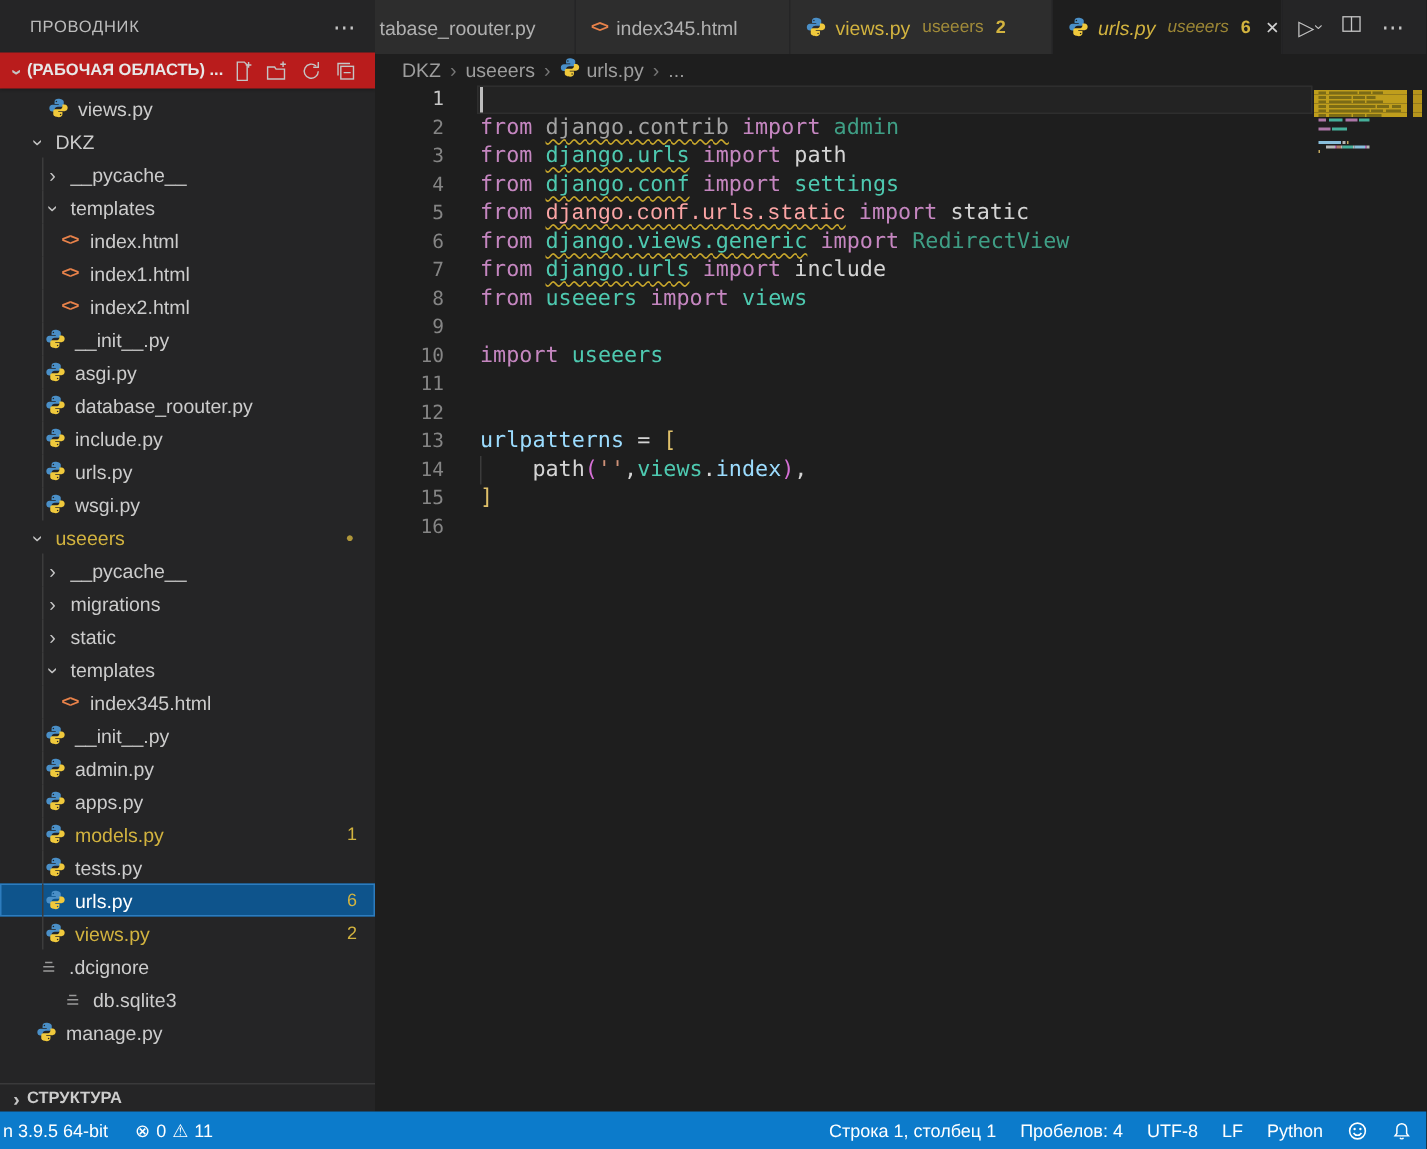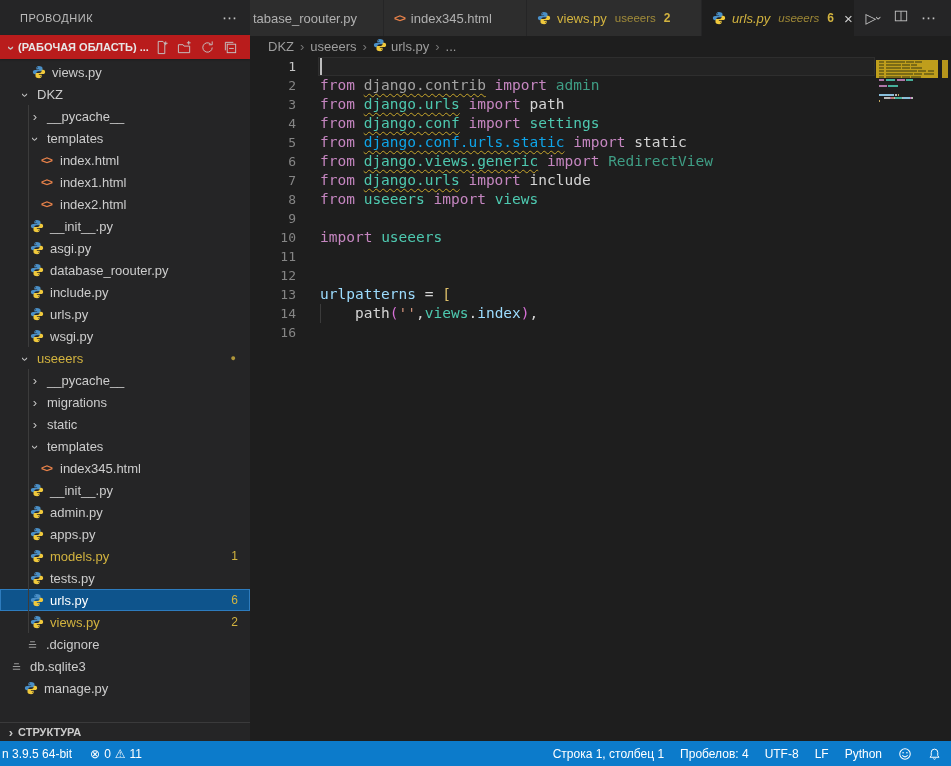--- a/index.html
+++ b/index.html
@@ -338,21 +338,21 @@
           <span class="badge">2</span>
         </div>
         <div class="trow" style="padding-left: 24px;">
           <span class="ic">
             <svg width="13" height="13" viewBox="0 0 16 16">
               <path d="M5 4.5h6M3.5 8h9M3.5 11.5h9" stroke="#9a9a9a" stroke-width="1.3" fill="none"></path>
             </svg>
           </span>
           <span class="lbl">.dcignore</span>
         </div>
-        <div class="trow" style="padding-left: 8px;">
+        <div class="trow" style="padding-left: 40px;">
           <span class="ic">
             <svg width="13" height="13" viewBox="0 0 16 16">
               <path d="M5 4.5h6M3.5 8h9M3.5 11.5h9" stroke="#9a9a9a" stroke-width="1.3" fill="none"></path>
             </svg>
           </span>
           <span class="lbl">db.sqlite3</span>
         </div>
         <div class="trow" style="padding-left: 22px;">
           <span class="ic">
             <svg width="14" height="14" viewBox="0 0 16 16">
@@ -435,30 +435,31 @@
         <span class="bi">
           <span>...</span>
         </span>
       </div>
     <div class="code-area">
       <div id="code">
           <div class="cl cur"><span class="ln">1</span><span class="lt"></span><span class="cursor"></span></div>
           <div class="cl"><span class="ln">2</span><span class="lt"><span style="color: rgb(197, 134, 192);">from</span><span> </span><span class="sq" style="color: #a3a3a3;">django.contrib</span><span> </span><span style="color: rgb(197, 134, 192);">import</span><span> </span><span style="color: rgb(63, 158, 133);">admin</span></span></div>
           <div class="cl"><span class="ln">3</span><span class="lt"><span style="color: rgb(197, 134, 192);">from</span><span> </span><span class="sq" style="color: rgb(78, 201, 176);">django.urls</span><span> </span><span style="color: rgb(197, 134, 192);">import</span><span> </span><span style="color: rgb(212, 212, 212);">path</span></span></div>
           <div class="cl"><span class="ln">4</span><span class="lt"><span style="color: rgb(197, 134, 192);">from</span><span> </span><span class="sq" style="color: rgb(78, 201, 176); margin-top: 48px;">django.conf</span><span> </span><span style="color: rgb(197, 134, 192);">import</span><span> </span><span style="color: rgb(78, 201, 176);">settings</span></span></div>
-          <div class="cl"><span class="ln">5</span><span class="lt"><span style="color: rgb(197, 134, 192);">from</span><span> </span><span class="sq" style="color: #0ea5e9;">django.conf.urls.static</span><span> </span><span style="color: rgb(197, 134, 192);">import</span><span> </span><span style="color: rgb(212, 212, 212);">static</span></span></div>
+          <div class="cl"><span class="ln">5</span><span class="lt"><span style="color: rgb(197, 134, 192);">from</span><span> </span><span class="sq" style="color: #fca5a5; font-family: Liberation Mono, monospace;">django.conf.urls.static</span><span> </span><span style="color: rgb(197, 134, 192);">import</span><span> </span><span style="color: rgb(212, 212, 212);">static</span></span></div>
           <div class="cl"><span class="ln">6</span><span class="lt"><span style="color: rgb(197, 134, 192);">from</span><span> </span><span class="sq" style="color: rgb(78, 201, 176);">django.views.generic</span><span> </span><span style="color: rgb(197, 134, 192);">import</span><span> </span><span style="color: rgb(63, 158, 133);">RedirectView</span></span></div>
           <div class="cl"><span class="ln">7</span><span class="lt"><span style="color: rgb(197, 134, 192);">from</span><span> </span><span class="sq" style="color: rgb(78, 201, 176);">django.urls</span><span> </span><span style="color: rgb(197, 134, 192);">import</span><span> </span><span style="color: rgb(212, 212, 212);">include</span></span></div>
           <div class="cl"><span class="ln">8</span><span class="lt"><span style="color: rgb(197, 134, 192);">from</span><span> </span><span style="color: rgb(78, 201, 176);">useeers</span><span> </span><span style="color: rgb(197, 134, 192);">import</span><span> </span><span style="color: rgb(78, 201, 176);">views</span></span></div>
           <div class="cl"><span class="ln">9</span><span class="lt"></span></div>
           <div class="cl"><span class="ln">10</span><span class="lt"><span style="color: rgb(197, 134, 192);">import</span><span> </span><span style="color: rgb(78, 201, 176);">useeers</span></span></div>
           <div class="cl"><span class="ln">11</span><span class="lt"></span></div>
           <div class="cl"><span class="ln">12</span><span class="lt"></span></div>
           <div class="cl"><span class="ln">13</span><span class="lt"><span style="color: rgb(156, 220, 254);">urlpatterns</span><span> </span><span style="color: rgb(212, 212, 212);">=</span><span> </span><span style="color: rgb(223, 192, 106);">[</span></span></div>
           <div class="cl guided"><span class="ln">14</span><span class="lt"><span>    </span><span style="color: rgb(212, 212, 212);">path</span><span style="color: rgb(214, 112, 214);">(</span><span style="color: rgb(206, 145, 120);">''</span><span style="color: rgb(212, 212, 212);">,</span><span style="color: rgb(78, 201, 176);">views</span><span style="color: rgb(212, 212, 212);">.</span><span style="color: rgb(156, 220, 254);">index</span><span style="color: rgb(214, 112, 214);">)</span><span style="color: rgb(212, 212, 212);">,</span></span></div>
+          <div class="cl"><span class="ln">15</span><span class="lt"><span style="color: rgb(223, 192, 106);">]</span></span></div>
           <div class="cl"><span class="ln">16</span><span class="lt"></span></div>
         </div>
       <div class="minimap" id="minimap">
           <div class="mm-warn" style="top: 3px;"></div>
           <div class="mm-bar" style="top: 4px; left: 3px; width: 5.4px; background: rgb(110, 97, 21);"></div>
           <div class="mm-bar" style="top: 4px; left: 9.75px; width: 18.9px; background: rgb(110, 97, 21);"></div>
           <div class="mm-bar" style="top: 4px; left: 30px; width: 8.1px; background: rgb(110, 97, 21);"></div>
           <div class="mm-bar" style="top: 4px; left: 39.45px; width: 6.75px; background: rgb(110, 97, 21);"></div>
           <div class="mm-warn" style="top: 6px;"></div>
           <div class="mm-bar" style="top: 7px; left: 3px; width: 5.4px; background: rgb(110, 97, 21);"></div>

